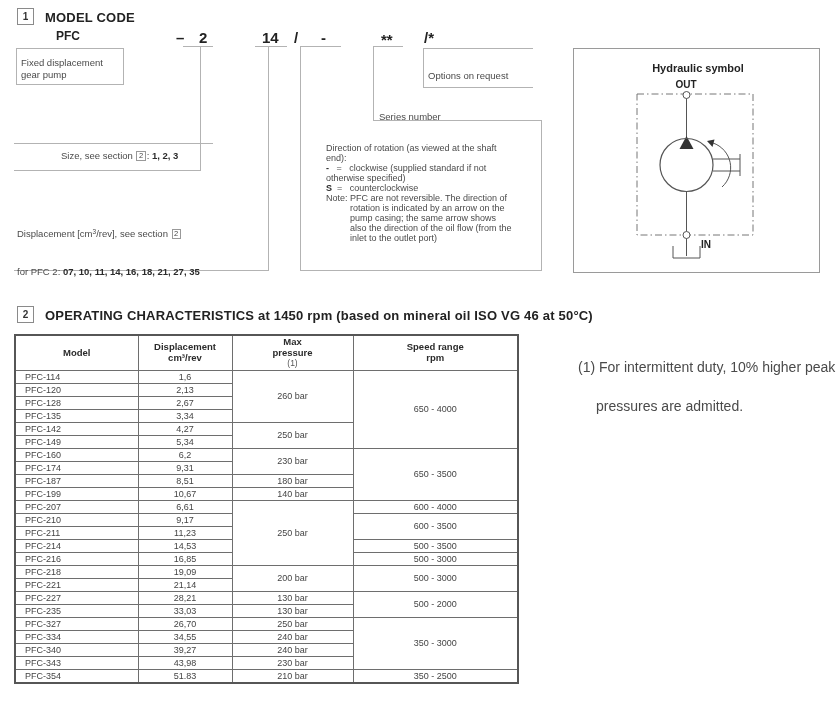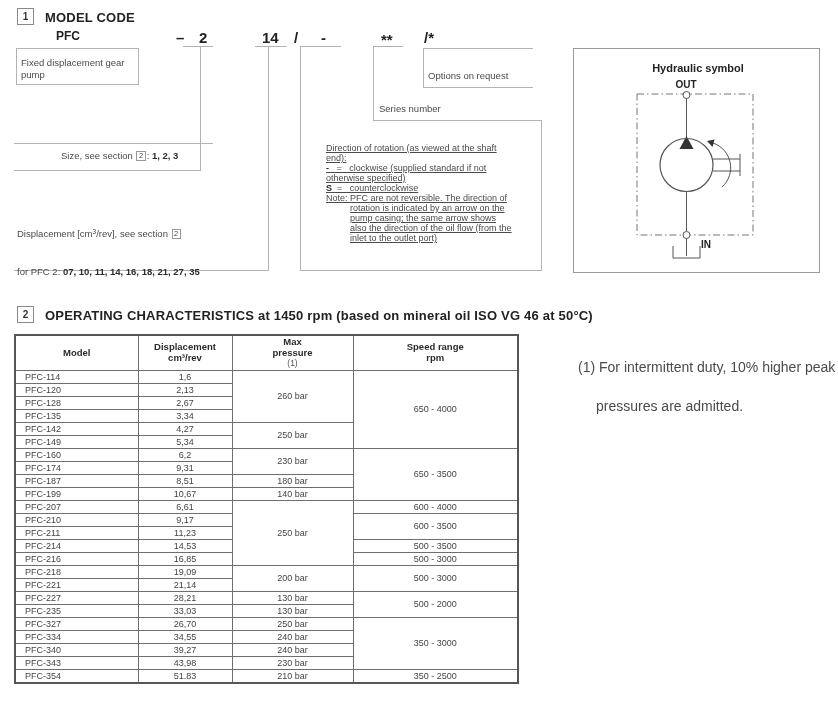--- a/index.html
+++ b/index.html
@@ -16,27 +16,27 @@
 
   .ln { position:absolute; background:#b3b3b3; }
   .h1px { height:1px; } .w1px { width:1px; }
 
   .ann { position:absolute; font-size:9.5px; color:#4a4a4a; line-height:12.5px; white-space:pre; }
   .ann b { color:#2b2b2b; }
   .boxref { display:inline-block; border:1px solid #999; color:#444; font-size:7.5px;
             line-height:8px; padding:0 1.5px; vertical-align:1px; margin:0 1px; }
   sup { font-size:6.5px; vertical-align:3px; }
 
-  #fixed-box { position:absolute; left:16px; top:48px; width:123px; height:37px;
+  #fixed-box { position:absolute; left:16px; top:48px; width:108px; height:37px;
                border:1px solid #b3b3b3; font-size:9.5px; color:#4a4a4a;
                padding:8px 3px 0 4px; line-height:11.5px; }
 
   #direction-block { position:absolute; left:326px; top:143px; width:216px;
                      font-size:9px; color:#4a4a4a; }
-  .dir-line { white-space:pre; line-height:10px; height:10px;text-decoration:underline; }
+  .dir-line { white-space:pre; line-height:10px; height:10px; }
   .dir-line.ind { padding-left:24px; }
   .dir-line b { color:#2b2b2b; }
 
   
   #table-wrap { position:absolute; left:14px; top:334px; }
   table { border-collapse:collapse; table-layout:fixed; width:503px;
           font-family:"Liberation Sans", sans-serif; }
   th, td { border:1px solid #6e6e6e; overflow:hidden; }
   table { border:2px solid #565656; }
   th { font-size:9.5px; font-weight:bold; color:#2b2b2b; height:35px;
@@ -107,21 +107,21 @@
       <div class="dir-line"><b>-</b>   =   clockwise (supplied standard if not</div>
       <div class="dir-line">otherwise specified)</div>
       <div class="dir-line"><b>S</b>  =   counterclockwise</div>
       <div class="dir-line">Note: PFC are not reversible. The direction of</div>
       <div class="dir-line ind">rotation is indicated by an arrow on the</div>
       <div class="dir-line ind">pump casing; the same arrow shows</div>
       <div class="dir-line ind">also the direction of the oil flow (from the</div>
       <div class="dir-line ind">inlet to the outlet port)</div>
     </div>
 
-  <div class="ann" style="left:379px; top:103px;">Series number</div>
+  <div class="ann" style="left:379px; top:111px;">Series number</div>
   <div class="ann" style="left:428px; top:70px;">Options on request</div>
 
   <svg style="position:absolute; left:573px; top:48px;" width="247" height="225" viewBox="0 0 247 225">
     <rect x="0.5" y="0.5" width="246" height="224" fill="none" stroke="#9a9a9a"></rect>
     <text x="125" y="24" text-anchor="middle" font-size="11" font-weight="bold" fill="#222">Hydraulic symbol</text>
     <text x="113" y="40" text-anchor="middle" font-size="10" font-weight="bold" fill="#222">OUT</text>
     <rect x="64" y="46" width="116" height="141" fill="none" stroke="#777" stroke-width="1" stroke-dasharray="7,3,1.5,3"></rect>
     <circle cx="113.5" cy="47" r="3.5" fill="#fff" stroke="#555"></circle>
     <line x1="113.5" y1="50.5" x2="113.5" y2="90" stroke="#555"></line>
     <polygon points="113.5,88 106.5,101 120.5,101" fill="#333"></polygon>

